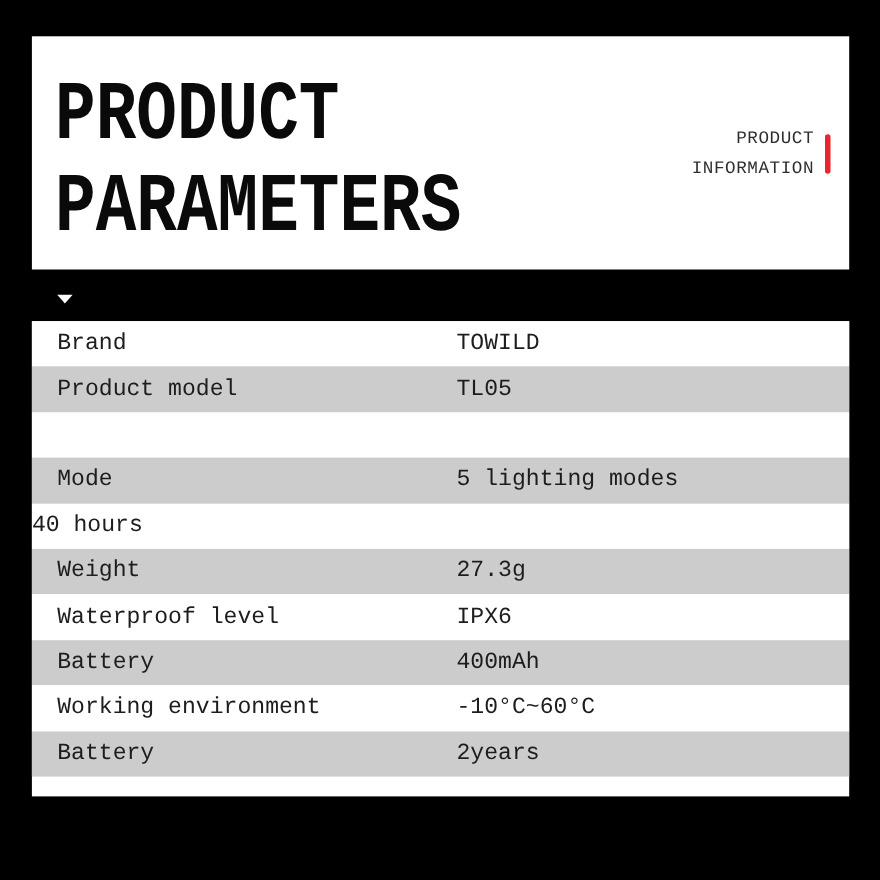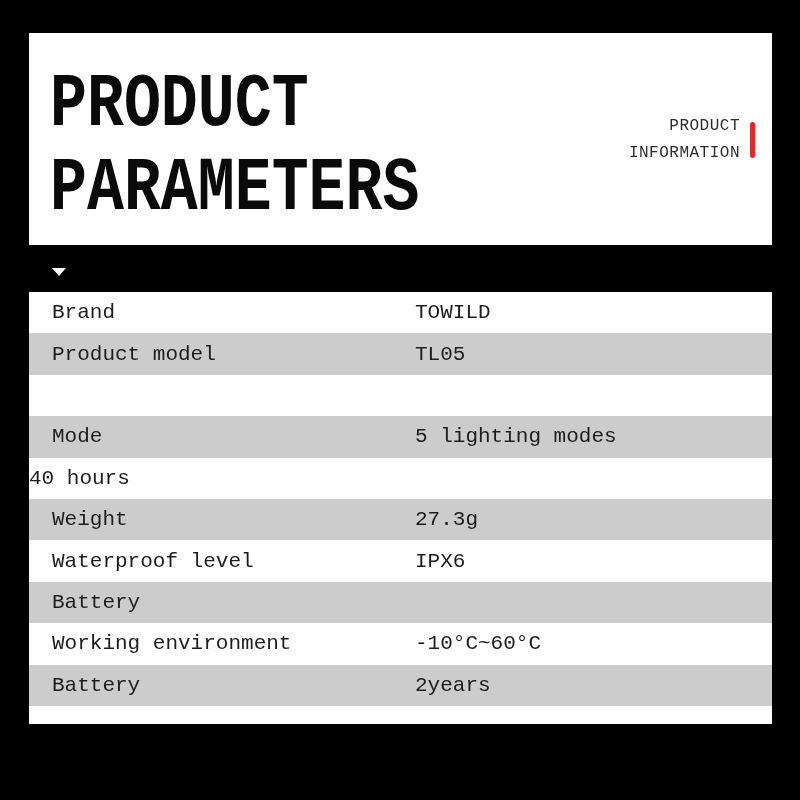--- a/index.html
+++ b/index.html
@@ -146,20 +146,21 @@
       <div class="row">
     <div class="label">Weight</div>
     <div class="value">27.3g</div>
   </div>
       <div class="row">
     <div class="label">Waterproof level</div>
     <div class="value">IPX6</div>
   </div>
       <div class="row">
     <div class="label">Battery</div>
+    <div class="value">400mAh</div>
   </div>
       <div class="row">
     <div class="label">Working environment</div>
     <div class="value">-10°C~60°C</div>
   </div>
       <div class="row">
     <div class="label">Battery</div>
     <div class="value">2years</div>
   </div>
     </section>

